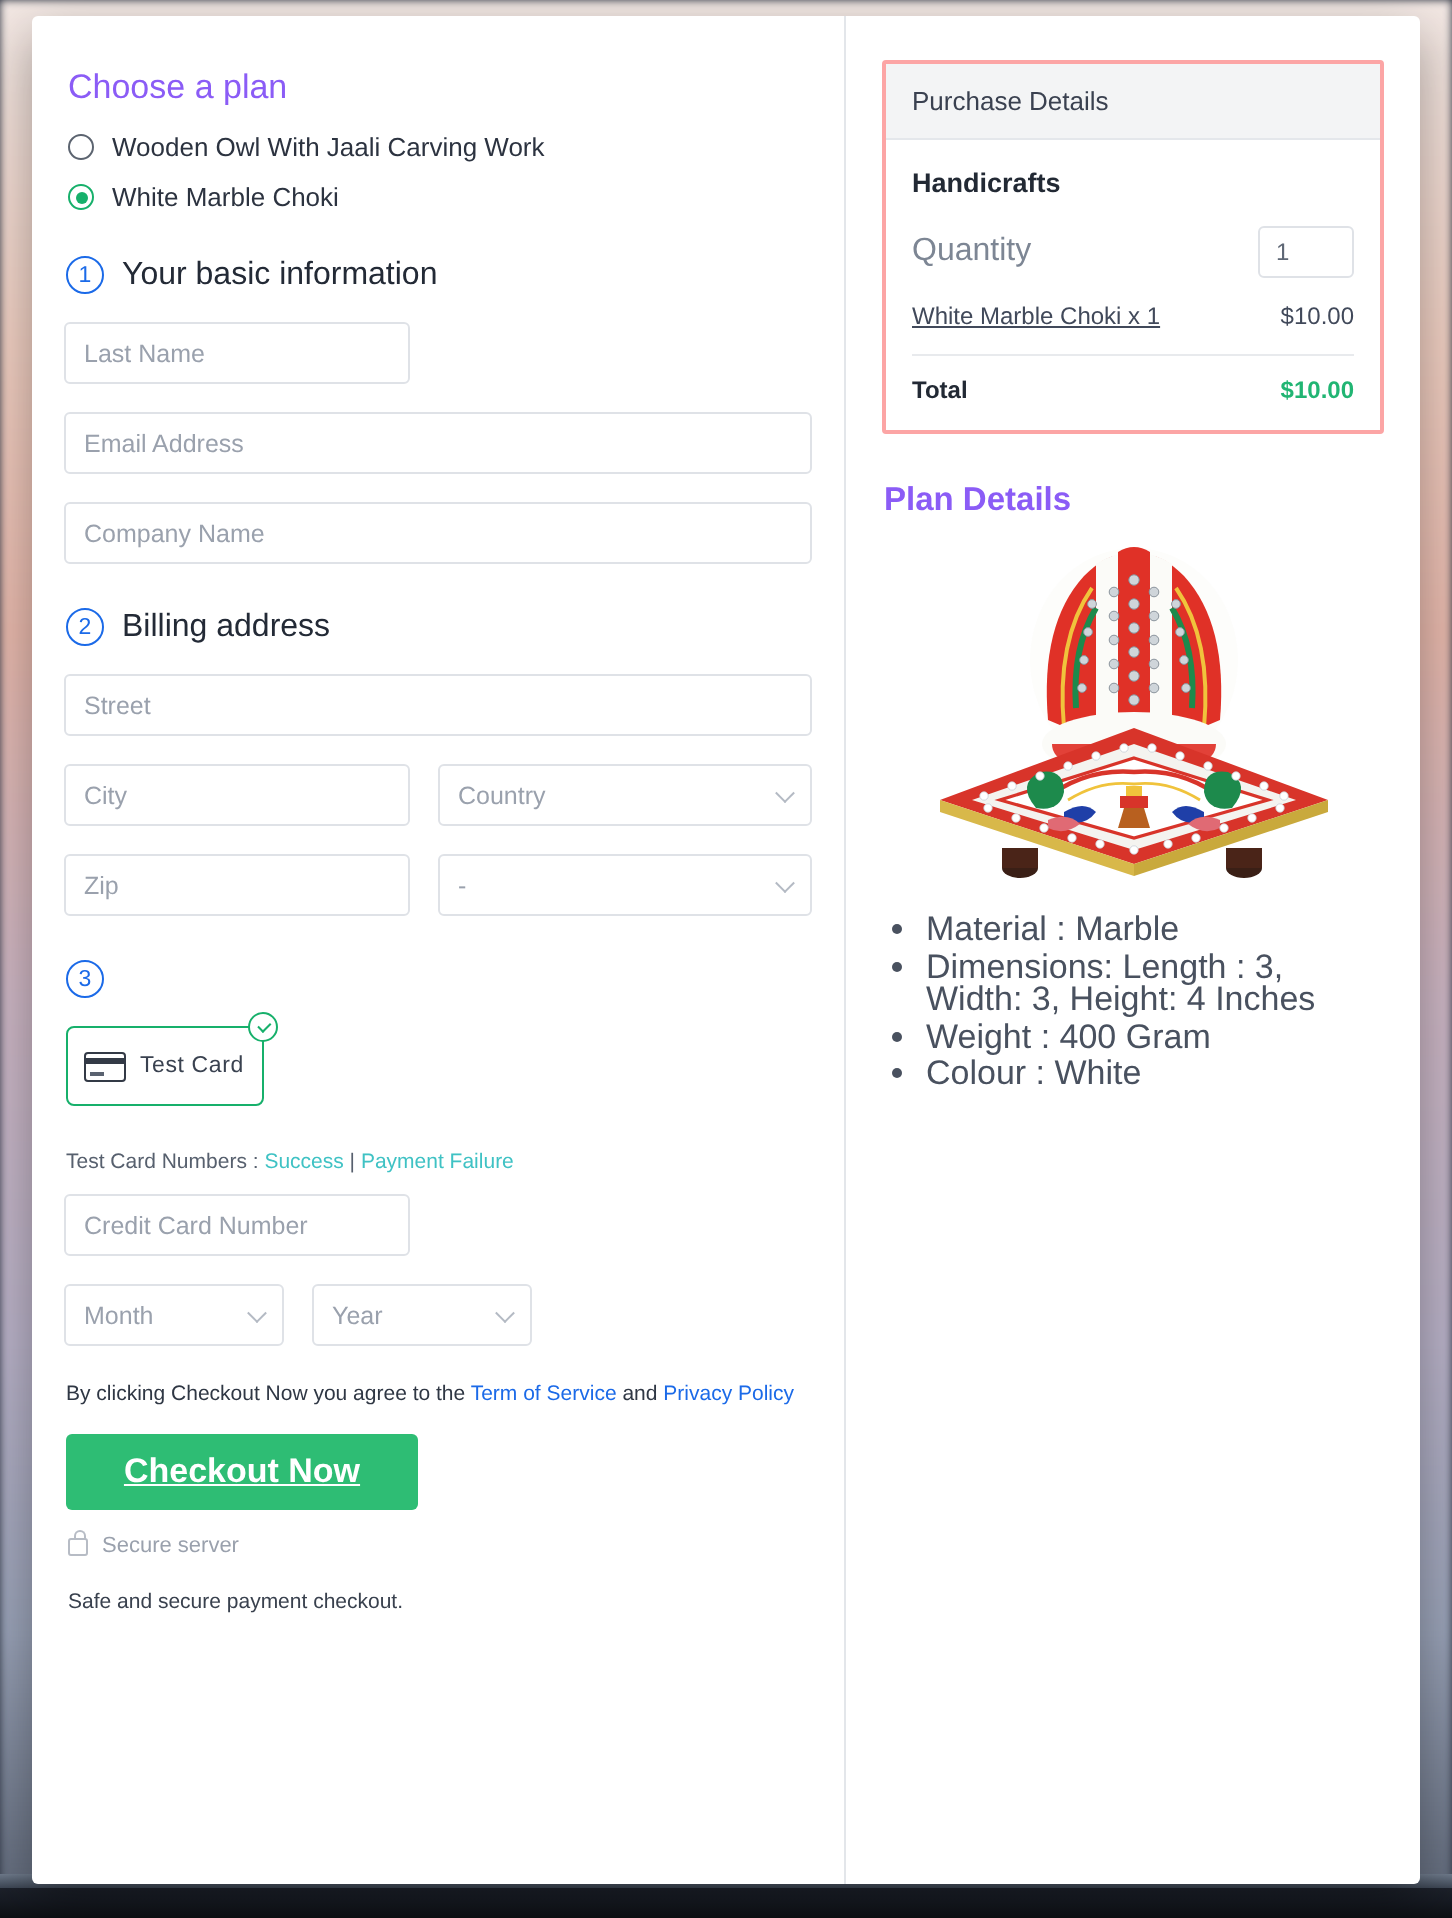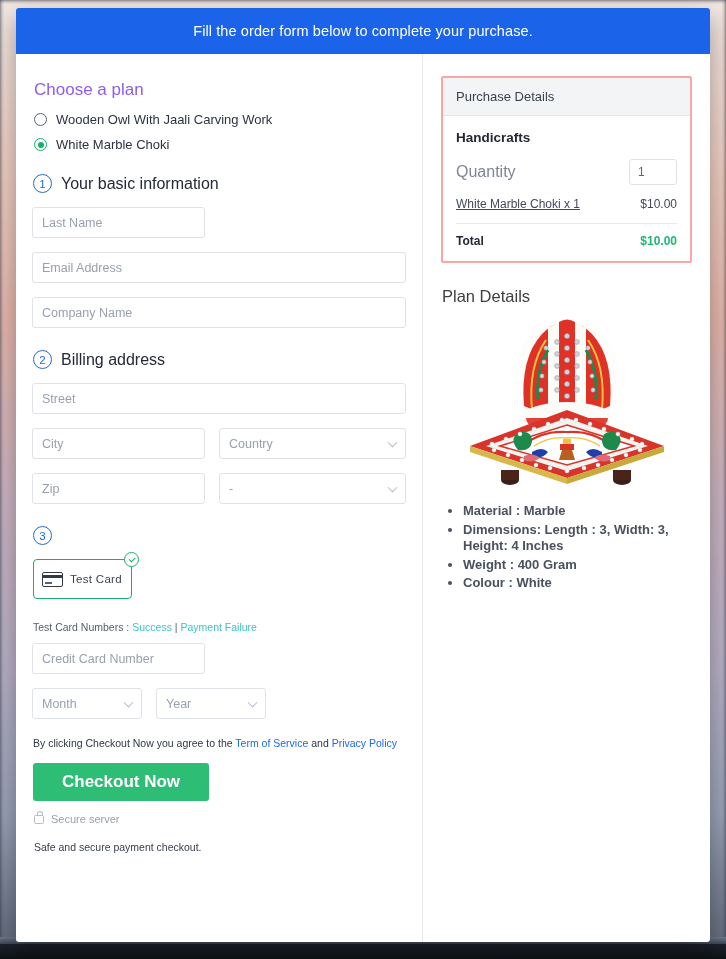--- a/index.html
+++ b/index.html
@@ -121,21 +121,21 @@
   }
   .cvvbtn .mini:before{content:"";position:absolute;left:0;right:0;top:1.5px;height:2.5px;background:#4d5563;}
 
   .terms { font-size:10.5px; color:#2f3744; margin:18px 0 14px 1px; }
   .terms a { color:#1b6ae8; text-decoration:none; }
 
   .checkout {
     width:176px; height:38px; background:#2ebd74; color:#fff;
     border:none; border-radius:3px; font-size:17px; font-weight:bold;
     display:flex; align-items:center; justify-content:center;
-    margin:0 0 0 1px; font-family:"Liberation Sans", sans-serif;
+    margin:0 0 0 1px; font-family:"Liberation Sans", sans-serif;text-decoration:underline;
   }
   .secure { display:flex; align-items:center; gap:7px; margin:12px 0 0 2px; }
   .lock { width:10px; height:9px; border:1.4px solid #b7bcc5; border-radius:1.5px; position:relative; flex:none; }
   .lock:before{content:"";position:absolute;left:2px;top:-4.5px;width:4px;height:4px;
     border:1.4px solid #b7bcc5; border-bottom:none; border-radius:3px 3px 0 0;}
   .secure-txt { font-size:11px; color:#9aa1ad; }
   .safe { font-size:10.5px; color:#39414e; margin:16px 0 0 2px; }
 
   
   .pd-box { border:2px solid #fca5a5; border-radius:2px; }
@@ -148,34 +148,33 @@
   .qty {
     width:48px; height:26px; border:1px solid #dfe2e7; border-radius:3px;
     display:flex; align-items:center; padding:0 8px; font-size:12px; color:#5e6775;
   }
   .pd-item { font-size:12px; color:#41495a;text-decoration:underline; }
   .pd-price { font-size:12px; color:#41495a; }
   .pd-sep { height:1px; background:#e8eaed; margin:12px 0 10px 0; }
   .pd-total-l { font-size:12px; font-weight:bold; color:#222934; }
   .pd-total-v { font-size:12px; font-weight:bold; color:#21b573; }
 
-  .plan-h { font-size:16.5px; font-weight:normal; color:#404040; margin:24px 0 8px 1px; }
+  .plan-h { font-size:16.5px; font-weight:bold; color:#8b5cf6; margin:24px 0 8px 1px; }
   .prod { width:100%; height:175px; display:flex; align-items:flex-end; justify-content:center; }
   .bullets { margin:14px 0 0 0; padding-left:22px; }
-  .bullets li { font-size:13px; color:#49515f; font-weight:bold; line-height:16.5px; margin-bottom:2px; }
+  .bullets li { font-size:17px; color:#49515f; font-weight:normal; line-height:16.5px; margin-bottom:2px; }
 </style>
 </head>
 <body>
 
 <div class="backdrop"></div>
 <div class="deskbottom"></div>
 
 <div class="card">
 
-  <div class="banner">Fill the order form below to complete your purchase.</div>
 
   <div class="body">
 
     <div class="left">
 
       <h2 class="section">Choose a plan</h2>
 
       <div class="radio-row">
         <span class="radio"></span>
         <span class="radio-label">Wooden Owl With Jaali Carving Work</span>

